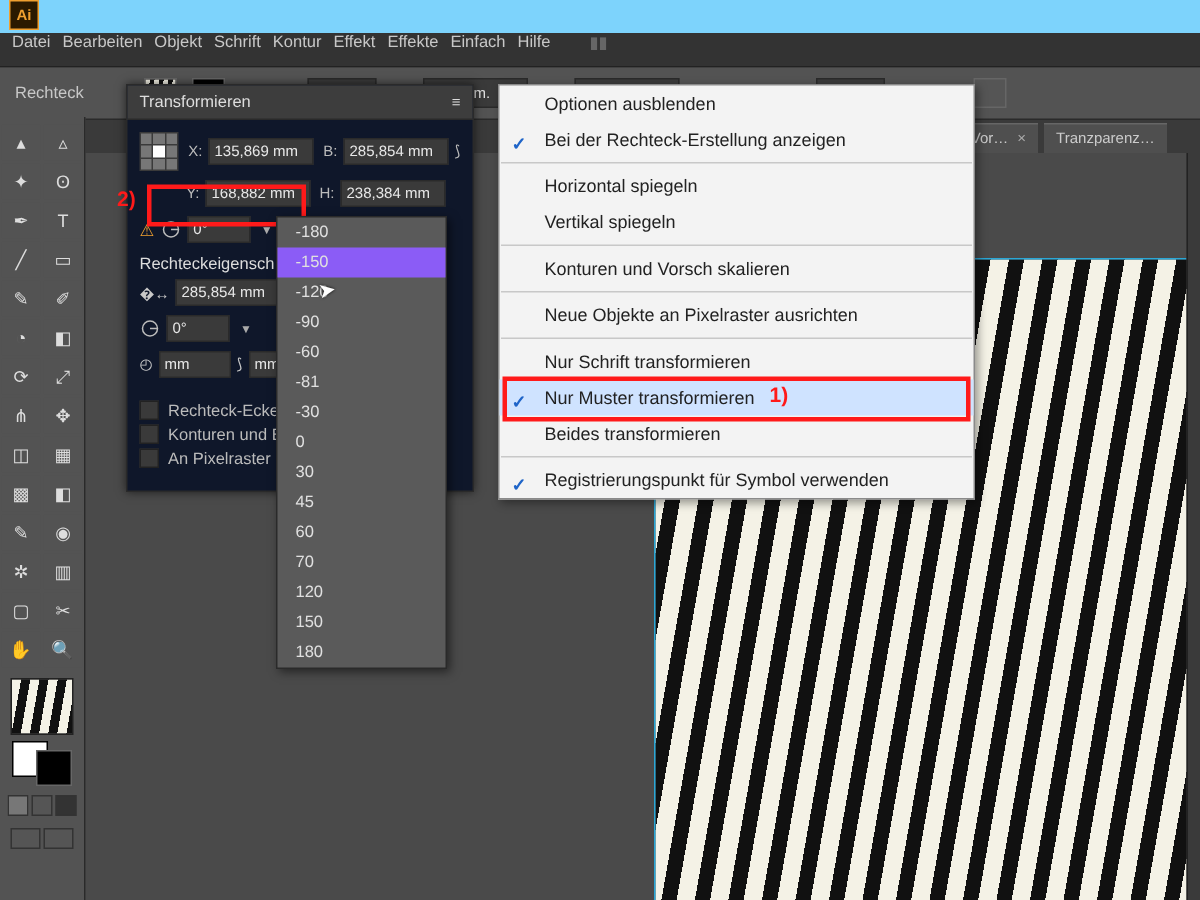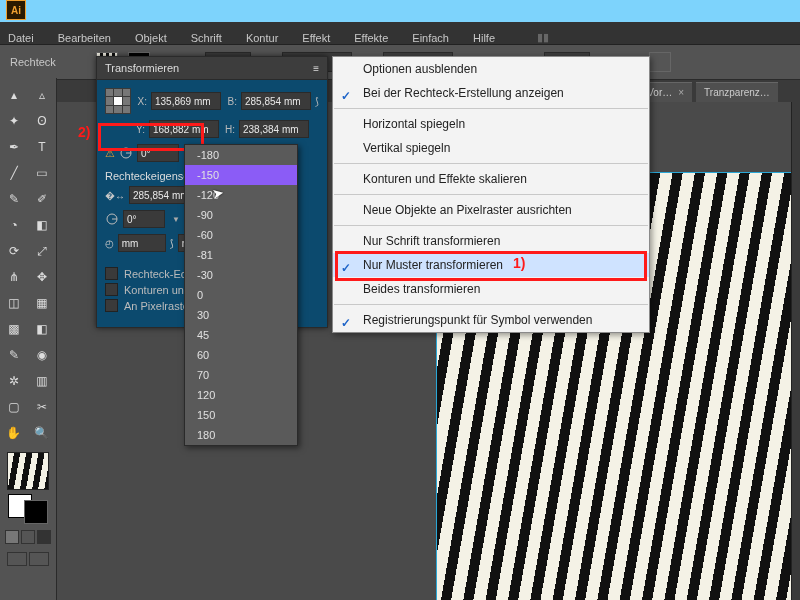--- a/index.html
+++ b/index.html
@@ -1,20 +1,20 @@
 <!DOCTYPE html>
 <html><head>
 <meta charset="utf-8">
 <style>
   html,body{margin:0;padding:0;width:800px;height:600px;overflow:hidden;
     font-family:"Segoe UI",Tahoma,sans-serif;font-size:11px;color:#c8c8c8;
     background:#4a4a4a;}
   
   .titlebar{height:22px;background:#7dd3fc;display:flex;align-items:flex-start;padding:0 6px;gap:14px}
-  .menubar{height:22px;background:#333;display:flex;align-items:flex-end;padding:0 8px;gap:24px;
+  .menubar{height:22px;background:#333;display:flex;align-items:flex-start;padding:0 8px;gap:8px;
     border-bottom:1px solid #222}
   .menubar span{cursor:default}
   .controlbar{height:34px;background:#535353;border-bottom:1px solid #2a2a2a;
     display:flex;align-items:center;padding:0 10px;gap:10px}
   .field{height:18px;background:#3a3a3a;border:1px solid #2a2a2a;padding:0 4px;
     display:inline-flex;align-items:center;color:#e0e0e0;font-size:10px}
   .field.small{width:36px}
   .label-o{color:#f0a030}
   .sw{width:20px;height:18px;background:#222;border:1px solid #666;display:inline-block}
   .tabstrip{height:24px;background:#3a3a3a;display:flex;align-items:center;padding-left:340px;gap:4px;
@@ -30,21 +30,21 @@
   .tool{width:24px;height:22px;margin:1px;background:#535353;border:1px solid #535353;
     display:flex;align-items:center;justify-content:center;color:#ddd;font-size:12px}
   .zebra-sw{width:40px;height:36px;margin-top:6px;border:1px solid #222;
     background:repeating-linear-gradient(100deg,#f4f2e6 0 6px,#111 6px 12px)}
   .colorsw{width:40px;height:30px;margin-top:4px;position:relative}
   .colorsw .fg{position:absolute;left:0;top:0;width:22px;height:22px;background:#fff;border:1px solid #000}
   .colorsw .bg{position:absolute;right:0;bottom:0;width:22px;height:22px;background:#000;border:1px solid #666}
   .modebar{display:flex;margin-top:6px}
   .modebar div{width:12px;height:12px;border:1px solid #333;margin:0 1px}
   
-  .panel{position:absolute;left:96px;top:56px;width:230px;background:#0c4a6e;
+  .panel{position:absolute;left:84px;top:56px;width:230px;background:#0f172a;
     border:1px solid #2a2a2a;box-shadow:0 0 6px rgba(0,0,0,.6)}
   .panel-head{height:22px;background:#3d3d3d;display:flex;align-items:center;
     padding:0 8px;border-bottom:1px solid #2a2a2a;color:#ddd}
   .panel-head .pin{margin-left:auto;font-size:10px}
   .panel-body{padding:8px 8px 12px 8px}
   .prow{display:flex;align-items:center;gap:4px;margin-bottom:6px;font-size:10px}
   .pin-grid{width:24px;height:24px;background:#3a3a3a;display:grid;
     grid-template-columns:repeat(3,1fr);grid-template-rows:repeat(3,1fr);gap:1px;padding:1px}
   .pin-grid div{background:#777}
   .lbl{width:12px;text-align:right;color:#bbb}
@@ -330,21 +330,21 @@
 </div>
 <div class="cursor">➤</div>
 
 <div class="ctx" id="ctx">
     <div class="item">Optionen ausblenden</div>
     <div class="item">Bei der Rechteck-Erstellung anzeigen<span class="chk">✓</span></div>
     <div class="sep"></div>
     <div class="item">Horizontal spiegeln</div>
     <div class="item">Vertikal spiegeln</div>
     <div class="sep"></div>
-    <div class="item">Konturen und Effekte skalieren</div>
+    <div class="item">Konturen und Vorsch skalieren</div>
     <div class="sep"></div>
     <div class="item">Neue Objekte an Pixelraster ausrichten</div>
     <div class="sep"></div>
     <div class="item">Nur Schrift transformieren</div>
     <div class="item sel">Nur Muster transformieren<span class="chk">✓</span></div>
     <div class="hl" style="left: 2px; right: 2px; top: 194px; height: 24px;"></div>
     <span style="position: absolute; color: rgb(255, 26, 26); font-weight: bold; font-size: 14px; left: 180px; top: 198px;">1)</span>
     <div class="item">Beides transformieren</div>
     <div class="sep"></div>
     <div class="item">Registrierungspunkt für Symbol verwenden<span class="chk">✓</span></div>

